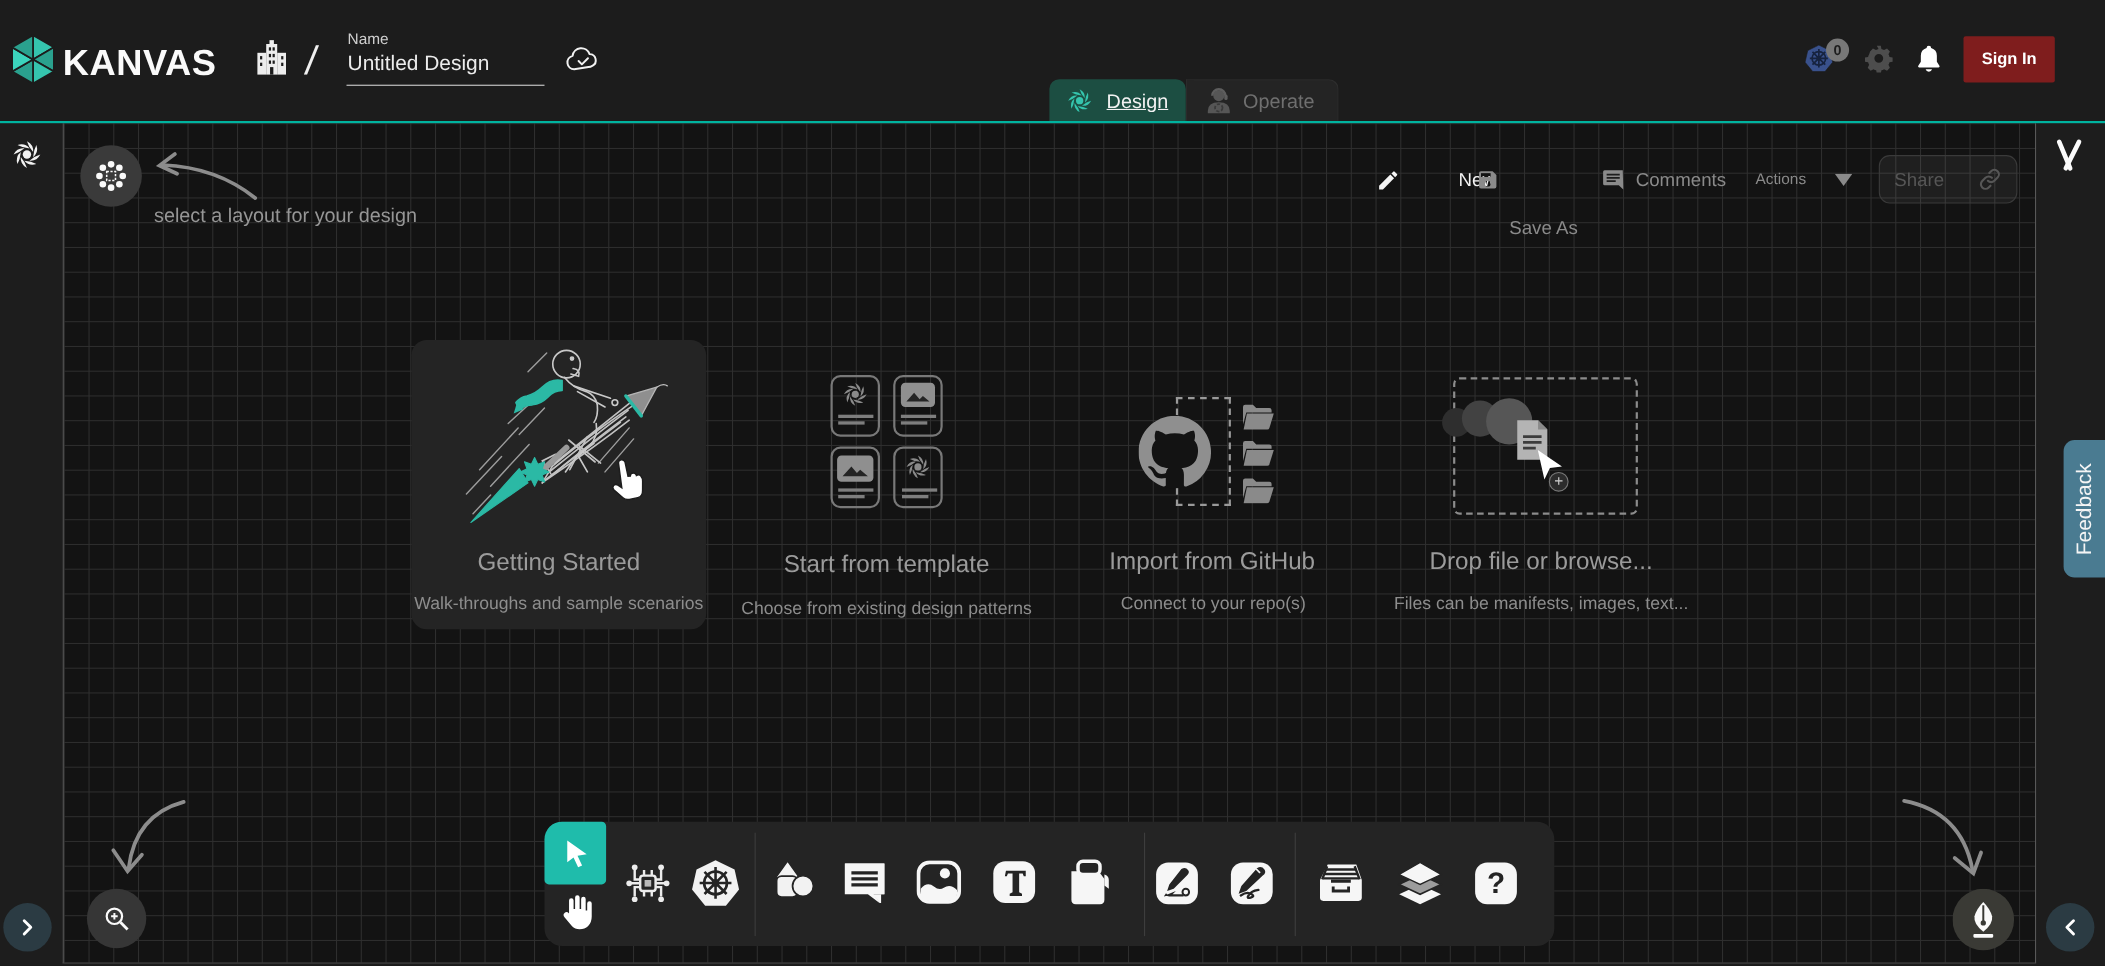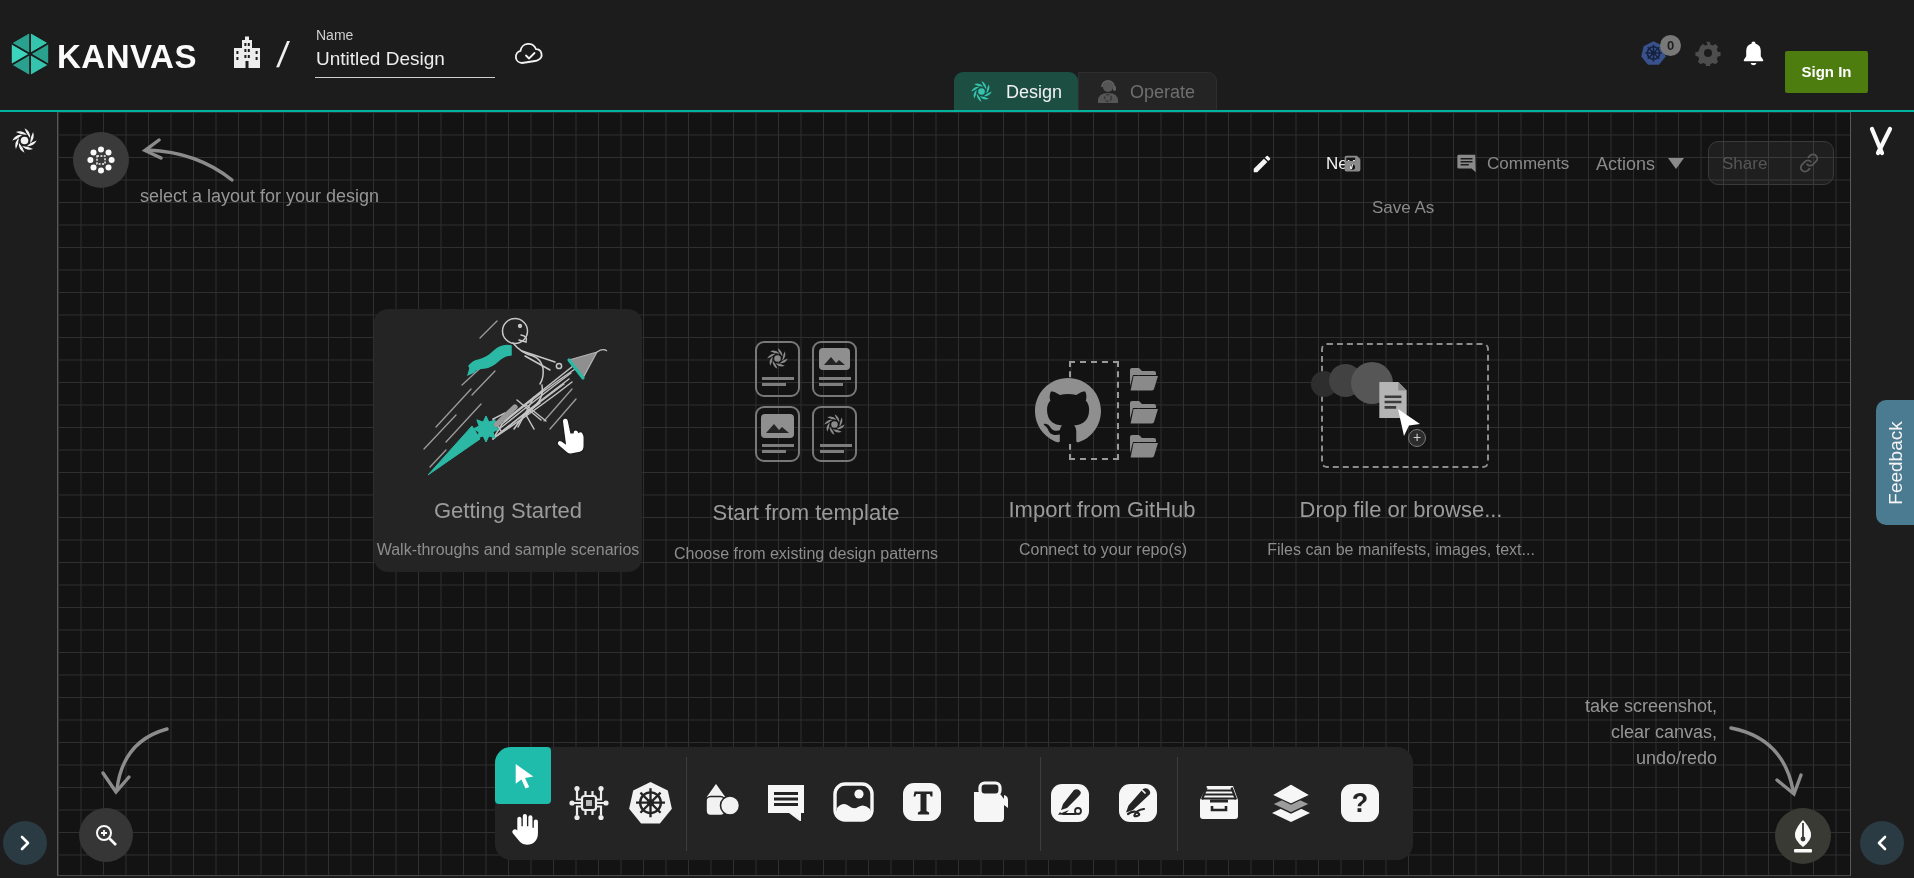--- a/index.html
+++ b/index.html
@@ -76,21 +76,21 @@
     <path d="M17 3 H5 a2 2 0 0 0 -2 2 v14 a2 2 0 0 0 2 2 h14 a2 2 0 0 0 2 -2 V7 z M12 19 a3 3 0 1 1 0 -6 a3 3 0 0 1 0 6 z M15 9 H5 V5 h10 z"></path>
   </svg>
   <div class="abs" style="left:1372px;top:154px;font-size:17px;color:#8a8a8a;margin-top:44px;">Save As</div>
   <svg class="abs" style="left:1456px;top:152px;" width="22" height="22" viewBox="0 0 24 24" fill="#8a8a8a">
     <path d="M21 3 H3 a1.5 1.5 0 0 0 -1.5 1.5 v12 A1.5 1.5 0 0 0 3 18 h14 l4.5 4 z"></path>
     <g stroke="#1d1d1d" stroke-width="1.6">
       <path d="M5 7.4 h13 M5 10.6 h13 M5 13.8 h9"></path>
     </g>
   </svg>
   <div class="abs" style="left:1487px;top:154px;font-size:17px;color:#8a8a8a;">Comments</div>
-  <div class="abs" style="left:1596px;top:154px;font-size:18px;color:#8a8a8a;">Actions</div>
+  <div class="abs" style="left:1596px;top:154px;font-size:14px;color:#8a8a8a;">Actions</div>
   <svg class="abs" style="left:1668px;top:158px;" width="16" height="11" viewBox="0 0 16 11">
       <polygon points="0,0 16,0 8,11" fill="#8a8a8a"></polygon>
     </svg>
   <div class="abs" style="left:1708px;top:141px;width:126px;height:44px;border-radius:10px;background:rgba(255,255,255,0.055);border:1px solid #3a3a3a;"></div>
   <div class="abs" style="left:1722px;top:154px;font-size:17px;color:#565656;">Share</div>
   <svg class="abs" style="left:1798px;top:152px;" width="22" height="22" viewBox="0 0 24 24" fill="none" stroke="#565656" stroke-width="2.1" stroke-linecap="round">
     <path d="M10 13.5 a4.5 4.5 0 0 0 6.4 0 l3.2 -3.2 a4.5 4.5 0 0 0 -6.4 -6.4 l-1.8 1.8"></path>
     <path d="M14 10.5 a4.5 4.5 0 0 0 -6.4 0 l-3.2 3.2 a4.5 4.5 0 0 0 6.4 6.4 l1.8 -1.8"></path>
   </svg>
 
@@ -236,21 +236,20 @@
   </svg>
   <div class="abs" style="left:1408px;top:429px;width:18px;height:18px;border-radius:50%;background:#2c2c2c;border:1.5px solid #777;color:#cfcfcf;font-size:14px;line-height:15px;text-align:center;">+</div>
   <div class="abs" style="left:1401px;top:497px;transform:translateX(-50%);white-space:nowrap;font-size:22px;color:#9b9b9b;">Drop file or browse...</div>
   <div class="abs" style="left:1401px;top:541px;transform:translateX(-50%);white-space:nowrap;font-size:16px;color:#8d8d8d;">Files can be manifests, images, text...</div>
 
   <svg class="abs" style="left:95px;top:715px;" width="80" height="90" viewBox="0 0 80 90" fill="none">
     <path d="M72 14 Q28 26 22 74" stroke="#8c8c8c" stroke-width="3.4" stroke-linecap="round"></path>
     <path d="M8 58 L21 77 L34 62" stroke="#8c8c8c" stroke-width="3.4" stroke-linecap="round" fill="none"></path>
   </svg>
 
-  <div class="abs gtext" style="left:1517px;top:693px;width:200px;text-align:right;font-size:18px;line-height:26px;">take screenshot,<br>clear canvas,<br>undo/redo</div>
   <svg class="abs" style="left:1725px;top:718px;" width="85" height="85" viewBox="0 0 85 85" fill="none">
     <path d="M6 10 Q58 20 68 72" stroke="#8c8c8c" stroke-width="3.4" stroke-linecap="round"></path>
     <path d="M52 62 L69 76 L76 57" stroke="#8c8c8c" stroke-width="3.4" stroke-linecap="round" fill="none"></path>
   </svg>
 
   <div class="fab" style="left:3px;top:821px;width:44px;height:44px;background:#2b3b43;">
     <svg width="16" height="16" viewBox="0 0 16 16" fill="none" stroke="#fff" stroke-width="2.6" stroke-linecap="round" stroke-linejoin="round">
         <path d="M5 2 L11 8 L5 14"></path>
       </svg>
   </div>
@@ -445,21 +444,21 @@
         <path d="M12 2 q5 2.5 4.5 8 q-3.5 -4 -4.5 -8z" transform="rotate(45 12 12)"></path>
         <path d="M12 2 q5 2.5 4.5 8 q-3.5 -4 -4.5 -8z" transform="rotate(90 12 12)"></path>
         <path d="M12 2 q5 2.5 4.5 8 q-3.5 -4 -4.5 -8z" transform="rotate(135 12 12)"></path>
         <path d="M12 2 q5 2.5 4.5 8 q-3.5 -4 -4.5 -8z" transform="rotate(180 12 12)"></path>
         <path d="M12 2 q5 2.5 4.5 8 q-3.5 -4 -4.5 -8z" transform="rotate(225 12 12)"></path>
         <path d="M12 2 q5 2.5 4.5 8 q-3.5 -4 -4.5 -8z" transform="rotate(270 12 12)"></path>
         <path d="M12 2 q5 2.5 4.5 8 q-3.5 -4 -4.5 -8z" transform="rotate(315 12 12)"></path>
         <circle cx="12" cy="12" r="3.2"></circle>
       </g>
     </svg>
-    <div class="abs" style="left:1006px;top:82px;font-size:18px;color:#f2f2f2;">Design</div>
+    <div class="abs" style="left:1006px;top:82px;font-size:18px;color:#f2f2f2;text-decoration:underline;">Design</div>
 
     <svg class="abs" style="left:1094px;top:77px;" width="28" height="28" viewBox="0 0 28 28" fill="#565656">
       <circle cx="14" cy="10" r="5"></circle>
       <path d="M4 24 q0 -8 10 -8 q10 0 10 8 v2 H4 z"></path>
       <path d="M7 10 a7 7 0 0 1 14 0 h-2.2 a4.8 4.8 0 0 0 -9.6 0 z" fill="#5e5e5e"></path>
       <rect x="19" y="9" width="3" height="5" rx="1.4" fill="#5e5e5e"></rect>
       <circle cx="14" cy="21" r="3.4" fill="none" stroke="#3a3a3a" stroke-width="1.6" stroke-dasharray="3 1.6"></circle>
     </svg>
     <div class="abs" style="left:1130px;top:82px;font-size:18px;color:#6f6f6f;">Operate</div>
 
@@ -474,15 +473,15 @@
     <div class="abs" style="left:1660px;top:35px;width:21px;height:21px;border-radius:50%;background:#787878;color:#1e1e1e;font-size:13px;font-weight:bold;text-align:center;line-height:21px;">0</div>
 
     <svg class="abs" style="left:1695px;top:40px;" width="26" height="26" viewBox="0 0 24 24" fill="#4d4d4d">
       <path d="M10.3 1.5 h3.4 l.5 2.6 a8 8 0 0 1 2.2 .9 l2.5 -1.2 2.4 2.4 -1.2 2.5 a8 8 0 0 1 .9 2.2 l2.6 .5 v3.4 l-2.6 .5 a8 8 0 0 1 -.9 2.2 l1.2 2.5 -2.4 2.4 -2.5 -1.2 a8 8 0 0 1 -2.2 .9 l-.5 2.6 h-3.4 l-.5 -2.6 a8 8 0 0 1 -2.2 -.9 l-2.5 1.2 -2.4 -2.4 1.2 -2.5 a8 8 0 0 1 -.9 -2.2 l-2.6 -.5 v-3.4 l2.6 -.5 a8 8 0 0 1 .9 -2.2 L4.7 6.2 7.1 3.8 l2.5 1.2 a8 8 0 0 1 2.2 -.9 z M12 8.3 a3.7 3.7 0 1 0 0 7.4 a3.7 3.7 0 0 0 0 -7.4 z"></path>
     </svg>
 
     <svg class="abs" style="left:1741px;top:39px;" width="25" height="28" viewBox="0 0 24 26" fill="#ffffff">
       <path d="M12 2 a2 2 0 0 1 2 2 a7 7 0 0 1 5 6.8 v5.2 l2.2 3.4 a1 1 0 0 1 -.8 1.6 H3.6 a1 1 0 0 1 -.8 -1.6 L5 16 v-5.2 A7 7 0 0 1 10 4 a2 2 0 0 1 2 -2 z"></path>
       <path d="M9.2 22.5 h5.6 a2.9 2.9 0 0 1 -5.6 0 z"></path>
     </svg>
-    <div class="abs" style="left:1785px;top:33px;width:83px;height:42px;border-radius:2px;background:#4d7c0f;color:#fff;font-size:15px;font-weight:bold;text-align:center;line-height:42px;margin-top:18px;">Sign In</div>
+    <div class="abs" style="left:1785px;top:33px;width:83px;height:42px;border-radius:2px;background:#7f1d1d;color:#fff;font-size:15px;font-weight:bold;text-align:center;line-height:42px;">Sign In</div>
   </div>
 </div>
 
 </body></html>

